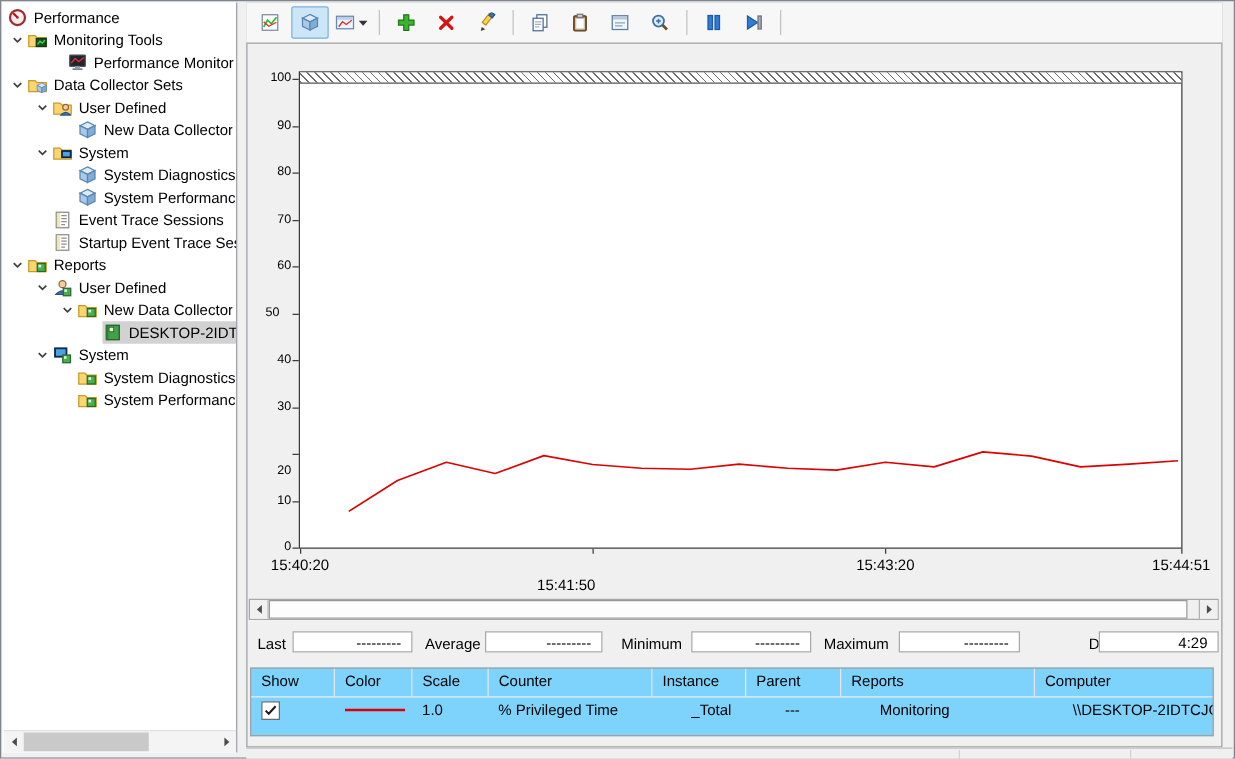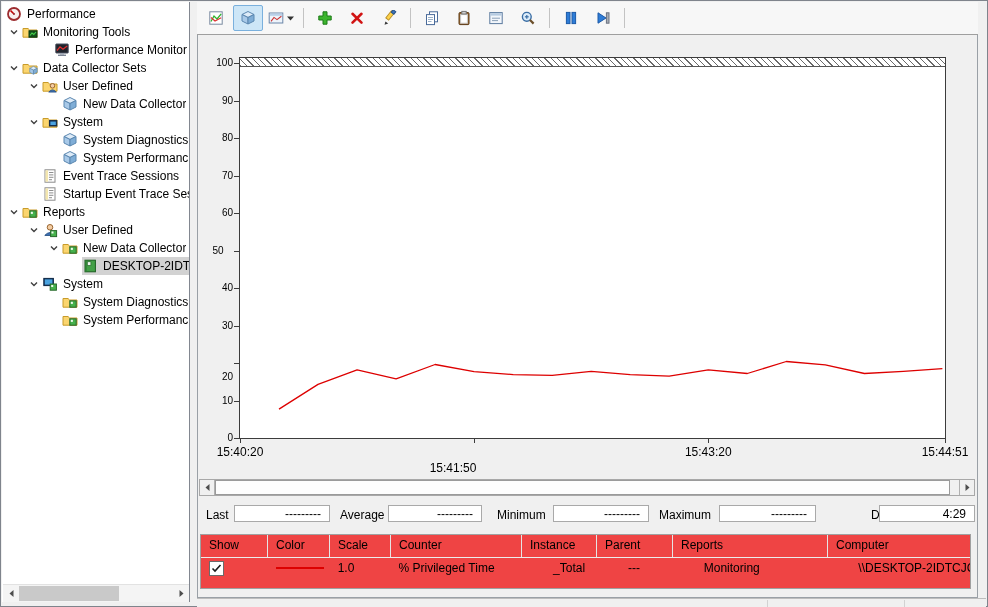--- a/index.html
+++ b/index.html
@@ -63,21 +63,21 @@
   .stats-scroll .sb-btn.left{left:0;border-right:1px solid #b0b0b0;}
   .stats-scroll .sb-btn.right{right:0;border-left:1px solid #b0b0b0;}
   .stats-scroll .sb-thumb{position:absolute;left:15px;top:0;width:735px;height:15px;background:#fdfdfd;border:1px solid #9a9a9a;box-sizing:border-box;}
 
   
   .stat-label{position:absolute;top:506px;height:17px;line-height:17px;}
   .stat-field{position:absolute;top:504px;height:17px;line-height:16px;background:#fff;
     border:1px solid #a9a9a9;box-sizing:border-box;text-align:right;padding-right:8px;}
 
   
-  .counter-table{position:absolute;left:199px;top:533px;width:771px;height:55px;background:#ef4444;
+  .counter-table{position:absolute;left:199px;top:533px;width:771px;height:55px;background:#7dd3fc;
     border:1px solid #a0a0a0;box-sizing:border-box;}
   .ct-header{display:flex;height:22px;border-bottom:1px solid #ececec;}
   .ct-hcell{box-sizing:border-box;border-right:1px solid #e5e5e5;padding:3px 0 0 8px;overflow:hidden;white-space:nowrap;}
   .ct-row{display:flex;height:20px;align-items:center;}
   .ct-cell{box-sizing:border-box;padding-left:8px;overflow:hidden;white-space:nowrap;display:flex;align-items:center;height:100%;}
   .checkbox{width:13px;height:13px;background:#fff;border:1px solid #6b6b6b;display:flex;align-items:center;justify-content:center;margin-left:0px;}
   .color-swatch{width:48px;height:2px;}
 
   
   .status-strip{position:absolute;left:196px;top:597px;width:789px;height:9px;background:#f0f0f0;border-top:1px solid #bdbdbd;}

